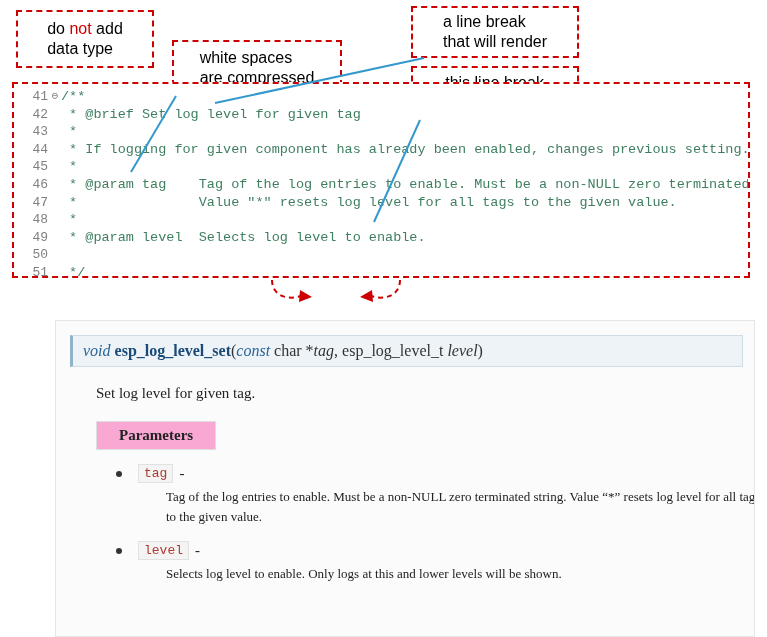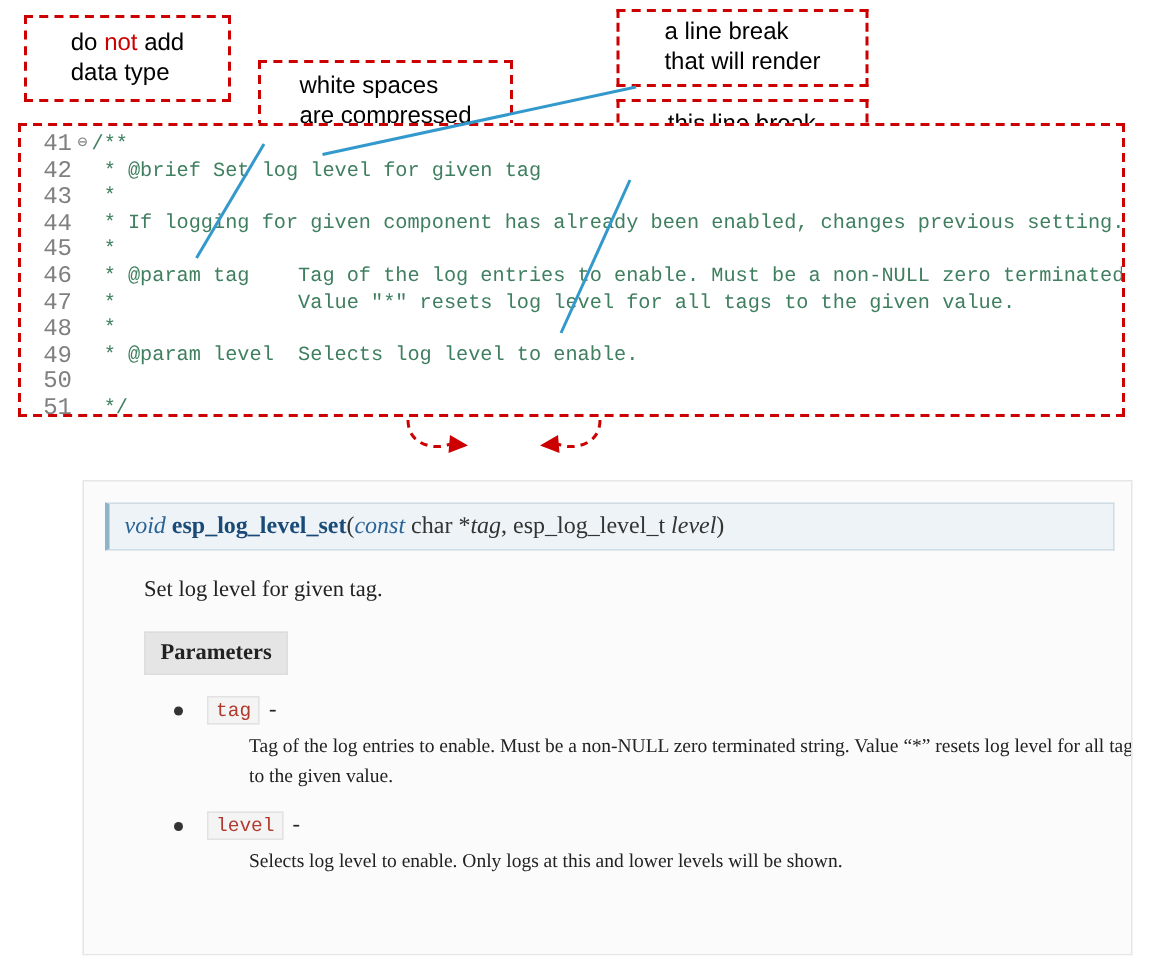--- a/index.html
+++ b/index.html
@@ -60,21 +60,21 @@
     font-size: 13.5px;
     line-height: 17.6px;
     white-space: pre;
   }
   .gutter {
     width: 34px;
     min-width: 34px;
     text-align: right;
     color: #808080;
     font-family: "Liberation Mono", monospace;
-    font-size: 16px;
+    font-size: 13px;
     padding-right: 1px;
     user-select: none;
   }
   .fold {
     width: 12px;
     min-width: 12px;
     text-align: center;
     color: #808080;
     font-size: 11px;
   }
@@ -122,23 +122,23 @@
     margin: 16px 0 0 40px;
     width: 600px;
     font-family: "Liberation Serif", serif;
     font-size: 15px;
     color: #222222;
     line-height: 20px;
   }
   #doc-params-header {
     margin: 18px 0 0 40px;
     display: inline-block;
-    background: #e5e5e5;
+    background: #f9a8d4;
     border: 1px solid #dddddd;
-    padding: 5px 10px;
+    padding: 5px 22px;
     font-family: "Liberation Serif", serif;
     font-size: 15px;
     font-weight: bold;
     color: #222222;
   }
   .param-item {
     margin: 14px 0 0 60px;
     width: 620px;
   }
   .param-head {

